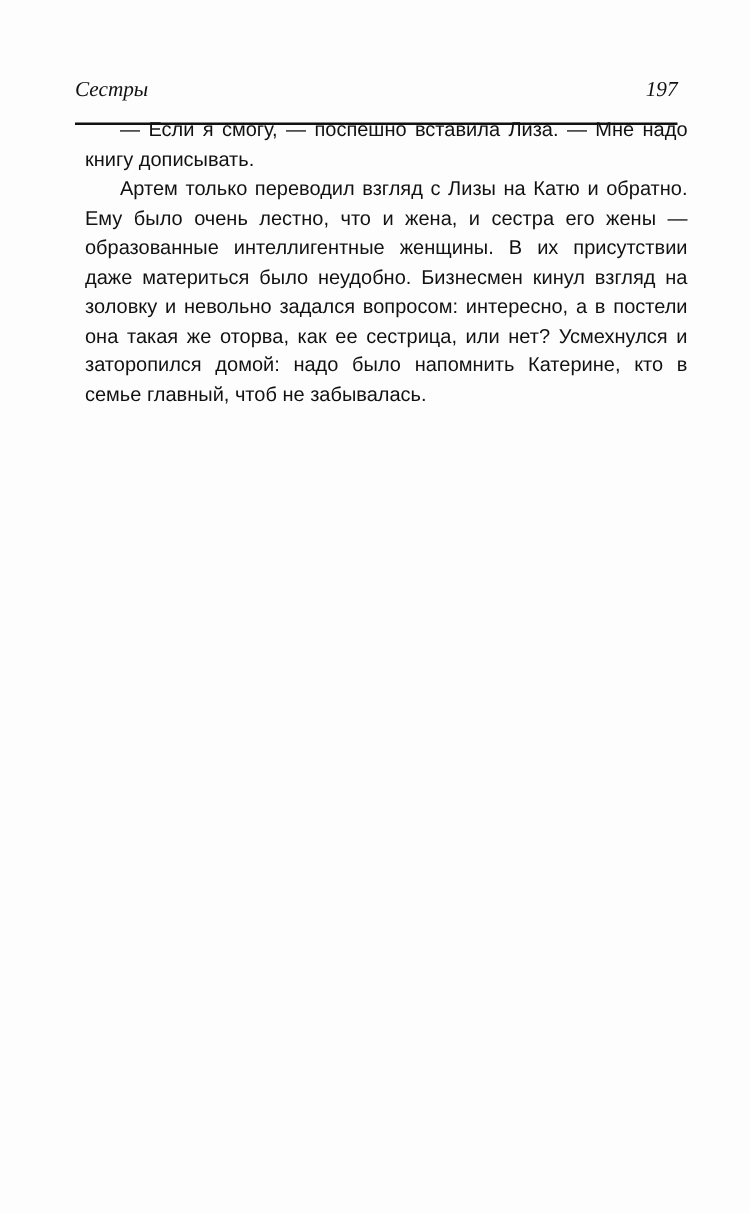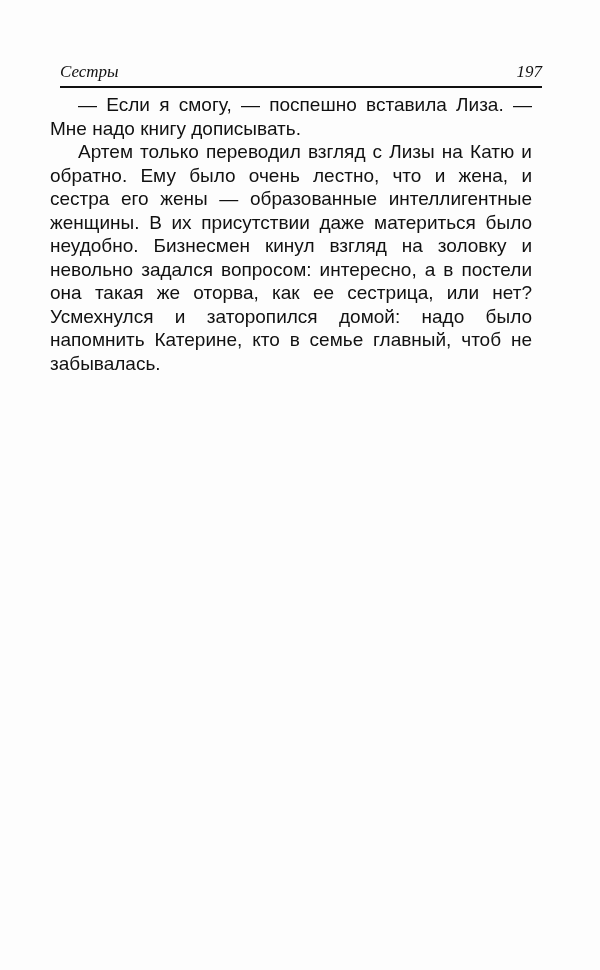--- a/index.html
+++ b/index.html
@@ -16,29 +16,29 @@
     left: 60px; top: 60px;
     width: 482px;
     height: 22px;
     display: flex;
     justify-content: space-between;
     align-items: flex-end;
     font-family: "Liberation Serif", serif;
     font-style: italic;
     font-size: 17px;
     border-bottom: 2px solid #111;
-    padding-bottom: 4px;
+    padding-bottom: 16px;
   }
   .running-head .folio { font-size: 17px; }
   .body-text {
     position: absolute;
-    left: 50px; top: 93px;
+    left: 68px; top: 93px;
     width: 482px;
     font-family: "Liberation Sans", sans-serif;
-    font-size: 19px;
+    font-size: 16px;
     line-height: 23.5px;
     text-align: justify;
   }
   .body-text p {
     margin: 0;
     text-indent: 28px;
   }
 </style>
 </head>
 <body>

